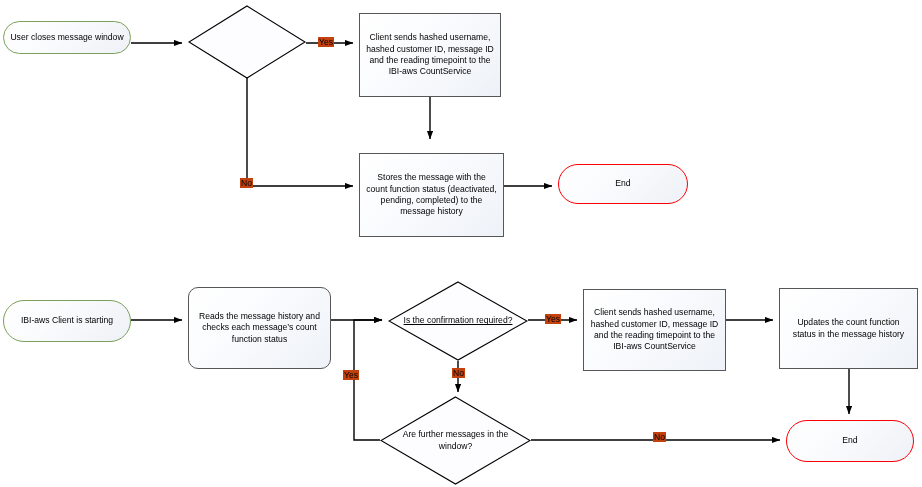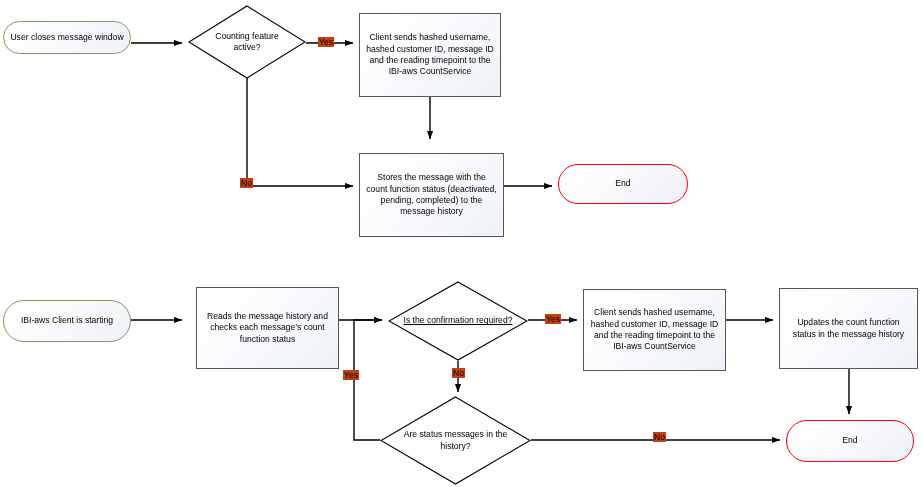--- a/index.html
+++ b/index.html
@@ -118,21 +118,20 @@
   </svg>
 
   <div class="node node-terminator-start" style="left:3px; top:21px; width:128px; height:33px;">
     <span>User closes message window</span>
   </div>
 
   <div class="node node-decision" style="left:188px; top:5px; width:118px; height:74px;">
     <svg class="diamond-shape" viewBox="0 0 118 74" preserveAspectRatio="none">
       <polygon points="59,1 117,37 59,73 1,37" fill="#fdfdff" stroke="#000000" stroke-width="1.1"></polygon>
     </svg>
-    <span class="diamond-label">Counting feature active?</span>
   </div>
 
   <div class="node node-process" style="left:359px; top:4px; width:142px; height:84px;">
     <span>Client sends hashed username, hashed customer ID, message ID and the reading timepoint to the IBI-aws CountService</span>
   </div>
 
   <div class="node node-process" style="left:359px; top:144px; width:145px; height:84px;">
     <span>Stores the message with the count function status (deactivated, pending, completed) to the message history</span>
   </div>
 
@@ -140,21 +139,21 @@
     <span>End</span>
   </div>
 
   <div class="edge-label" style="left:318px; top:37px;">Yes</div>
   <div class="edge-label" style="left:240px; top:178px;">No</div>
 
   <div class="node node-terminator-start" style="left:3px; top:300px; width:128px; height:42px;">
     <span>IBI-aws Client is starting</span>
   </div>
 
-  <div class="node node-process" style="left:196px; top:278px; width:143px; height:82px;">
+  <div class="node node-process" style="left:188px; top:278px; width:143px; height:82px;border-radius:10px;">
     <span>Reads the message history and checks each message’s count function status</span>
   </div>
 
   <div class="node node-decision" style="left:388px; top:281px; width:140px; height:80px;text-decoration:underline;">
     <svg class="diamond-shape" viewBox="0 0 140 80" preserveAspectRatio="none">
       <polygon points="70,1 139,40 70,79 1,40" fill="#fdfdff" stroke="#000000" stroke-width="1.1"></polygon>
     </svg>
     <span class="diamond-label">Is the confirmation required?</span>
   </div>
 
@@ -163,21 +162,21 @@
   </div>
 
   <div class="node node-process" style="left:779px; top:279px; width:139px; height:81px;">
     <span>Updates the count function status in the message history</span>
   </div>
 
   <div class="node node-decision" style="left:380px; top:396px; width:151px; height:89px;">
     <svg class="diamond-shape" viewBox="0 0 151 89" preserveAspectRatio="none">
       <polygon points="75.5,1 150,44.5 75.5,88 1,44.5" fill="#fdfdff" stroke="#000000" stroke-width="1.1"></polygon>
     </svg>
-    <span class="diamond-label">Are status messages in the history?</span>
+    <span class="diamond-label">Are further messages in the window?</span>
   </div>
 
   <div class="node node-terminator-end" style="left:786px; top:420px; width:128px; height:42px;">
     <span>End</span>
   </div>
 
   <div class="edge-label" style="left:545px; top:314px;">Yes</div>
   <div class="edge-label" style="left:452px; top:368px;">No</div>
   <div class="edge-label" style="left:343px; top:370px;">Yes</div>
   <div class="edge-label" style="left:653px; top:432px;">No</div>

